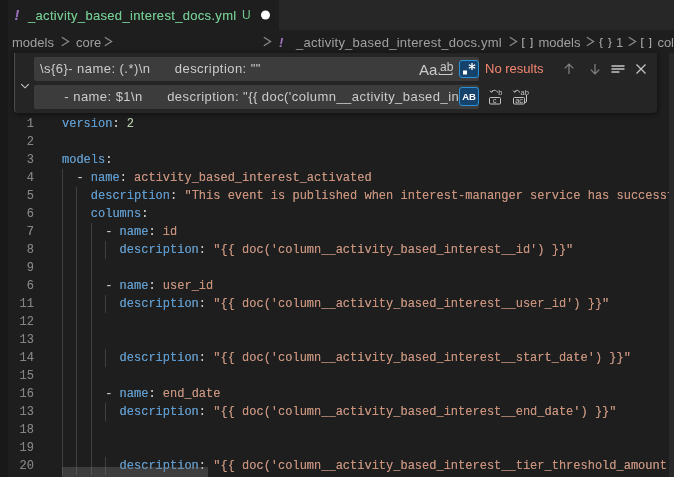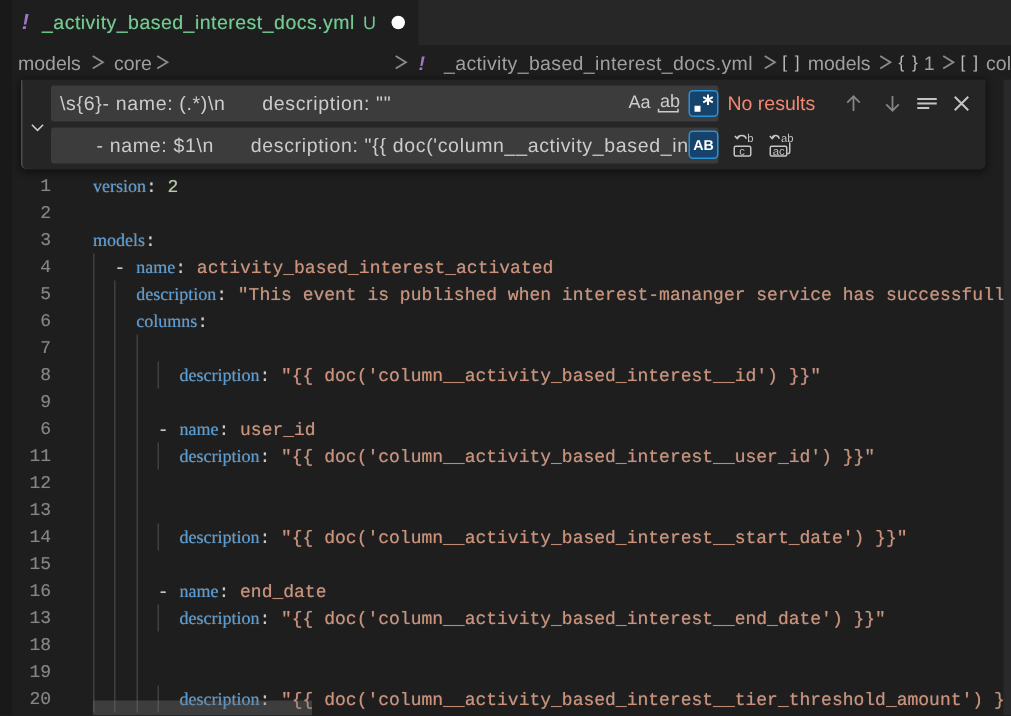--- a/index.html
+++ b/index.html
@@ -25,21 +25,21 @@
   #crumbs .seti { color:#a074c4; font-weight:700; font-style:italic; font-size:13px; }
   #crumbs svg { position:absolute; top:4px; }
 
   
   .ln { position:absolute; left:0; width:34px; text-align:right; height:18px; line-height:18px;
         color:#858585; font-family:"Liberation Mono", monospace; font-size:12px;
         text-shadow:0 0 0.6px rgba(133,133,133,0.5); }
   .cl { position:absolute; left:62px; height:18px; line-height:18px; white-space:pre;
         font-family:"Liberation Mono", monospace; font-size:12px; color:#cccccc;
         text-shadow:0 0 0.6px rgba(204,204,204,0.55); }
-  .k { color:#569cd6;font-family:Liberation Serif, serif; }
+  .k { color:#569cd6; }
   .s { color:#ce9178; }
   .n { color:#b5cea8; }
   .guide { position:absolute; width:1px; background:#404040; }
 
   
   #widget { left:14px; top:53px; width:643px; height:60px; background:#252526;
             border-left:1px solid #4d4d4d; box-shadow:0 1px 5px 1px rgba(0,0,0,0.45); border-radius:0 0 4px 4px; }
   #widget .chev { position:absolute; left:4px; top:25px; }
   .inp { position:absolute; background:#3c3c3c; border-radius:2px; }
   #finp { left:19px; top:4px; width:445px; height:24px; }
@@ -101,20 +101,21 @@
       <div class="ln" style="top:80px">2</div>
       <div class="ln" style="top:98px">3</div>
       <div class="cl" style="top:98px"><span class="k">models</span>:</div>
       <div class="ln" style="top:116px">4</div>
       <div class="cl" style="top:116px">  - <span class="k">name</span>: <span class="s">activity_based_interest_activated</span></div>
       <div class="ln" style="top:134px">5</div>
       <div class="cl" style="top:134px">    <span class="k">description</span>: <span class="s">"This event is published when interest-mananger service has successfully activated interest"</span></div>
       <div class="ln" style="top:152px">6</div>
       <div class="cl" style="top:152px">    <span class="k">columns</span>:</div>
       <div class="ln" style="top:170px">7</div>
+      <div class="cl" style="top:170px">      - <span class="k">name</span>: <span class="s">id</span></div>
       <div class="ln" style="top:188px">8</div>
       <div class="cl" style="top:188px">        <span class="k">description</span>: <span class="s">"{{ doc('column__activity_based_interest__id') }}"</span></div>
       <div class="ln" style="top:206px">9</div>
       <div class="ln" style="top:224px">6</div>
       <div class="cl" style="top:224px">      - <span class="k">name</span>: <span class="s">user_id</span></div>
       <div class="ln" style="top:242px">11</div>
       <div class="cl" style="top:242px">        <span class="k">description</span>: <span class="s">"{{ doc('column__activity_based_interest__user_id') }}"</span></div>
       <div class="ln" style="top:260px">12</div>
       <div class="ln" style="top:278px">13</div>
       <div class="ln" style="top:296px">14</div>
@@ -145,21 +146,21 @@
   <div class="abs" style="left:0;top:0;width:8px;height:477px;background:#191919;"></div>
 
   <div id="widget" class="abs">
     <span class="chev"><svg width="12" height="12" viewBox="0 0 16 16">
           <path d="M3 5.5 L8 10.5 L13 5.5" stroke="#cccccc" stroke-width="1.4" fill="none"></path>
         </svg></span>
 
     <div class="inp" id="finp">
       <span class="itext">\s{6}- name: (.*)\n      description: ""</span>
 
-      <span style="position:absolute;left:385px;top:4px;font-size:12px;color:#cccccc;">Aa</span>
+      <span style="position:absolute;left:385px;top:4px;font-size:15px;color:#cccccc;">Aa</span>
 
       <span style="position:absolute;left:403px;top:1px;">
         <svg width="18" height="20" viewBox="0 0 18 20">
           <text x="3" y="13" fill="#cccccc" font-size="12" font-family="Liberation Sans">ab</text>
           <path d="M2 14.5 v2 h13 v-2" stroke="#cccccc" stroke-width="1" fill="none"></path>
         </svg>
       </span>
 
       <span class="optbtn bluebox" style="left:425px;top:3px;width:20px;height:18px;">
         <svg width="18" height="16" viewBox="0 0 18 16">

